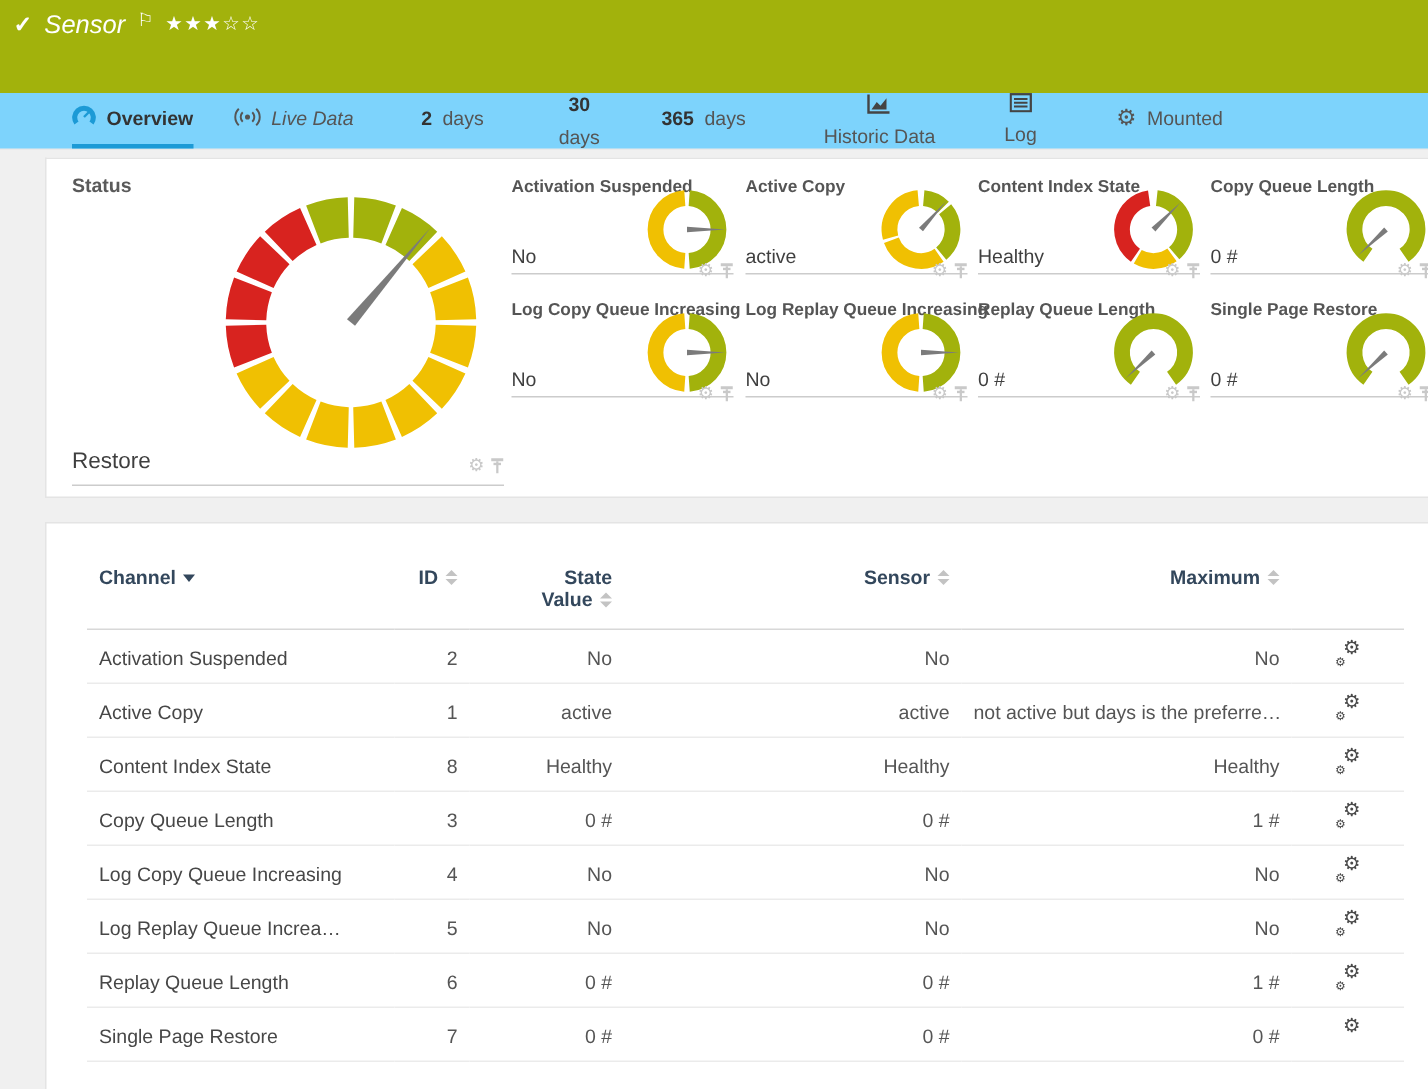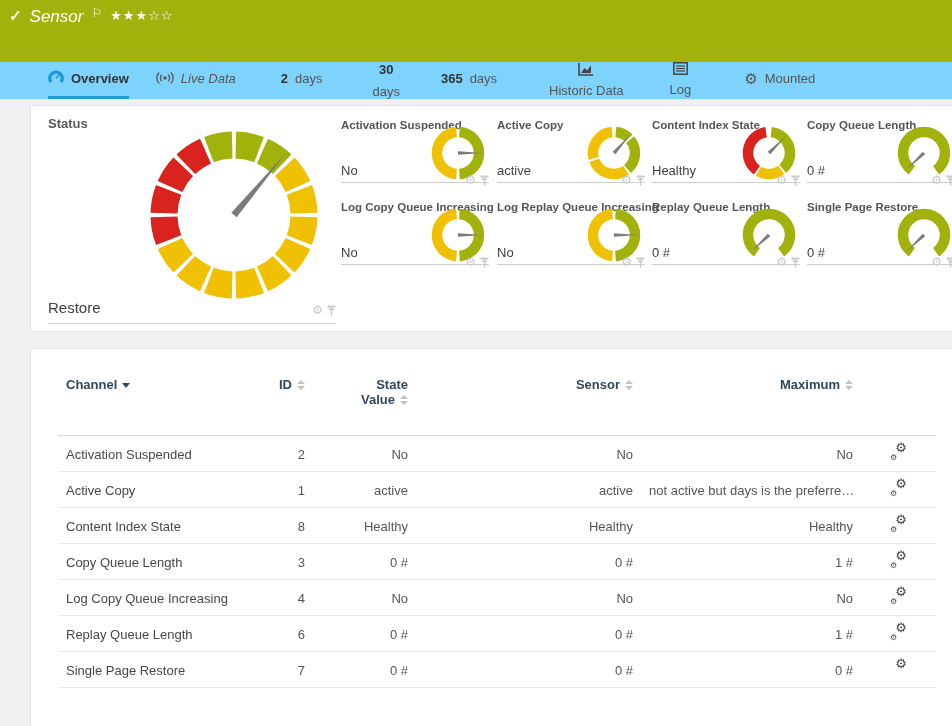--- a/index.html
+++ b/index.html
@@ -42,21 +42,21 @@
   .tile-value { position:absolute; left:0; bottom:4px; font-size:13px; color:#3f3f3f; }
   .mini-icons { display:flex; gap:4px; align-items:flex-end; color:#c9c9c9; }
   .tile .mini-icons { position:absolute; right:0; bottom:-4px; }
   .mini-gear { font-size:12px; line-height:1; color:#c9c9c9; }
   
   #panel-table { margin:16px 0 0 30px; width:922px; height:380px; background:#fff;
                  border:1px solid #e4e4e4; border-right:none; overflow:hidden;
                  padding:14px 0 0 27px; }
   table { border-collapse:collapse; width:878px; font-size:13px; table-layout:fixed; }
   th { color:#33475c; font-weight:bold; text-align:right; vertical-align:top;
-       padding:14px 8px 28px; border-bottom:1px solid #d8d8d8; cursor:pointer;margin-left:19px; }
+       padding:14px 8px 12px; border-bottom:1px solid #d8d8d8; cursor:pointer;margin-left:19px; }
   th.col-channel { text-align:left; }
   td { color:#555; text-align:right; padding:9px 8px 8px; border-bottom:1px solid #ebebeb;
        white-space:nowrap; overflow:hidden; }
   td.col-channel { text-align:left; color:#474747; }
   td.col-gear { text-align:center; }
   .sort-icon { display:inline-block; vertical-align:middle; margin-left:5px; position:relative; top:-1px; }
   .sort-icon i { display:block; width:0; height:0; border-left:4px solid transparent; border-right:4px solid transparent; }
   .sort-icon .up { border-bottom:4px solid #c3c3c3; margin-bottom:2px; }
   .sort-icon .down { border-top:4px solid #c3c3c3; }
   .sorted-arrow { display:inline-block; width:0; height:0; border-left:4px solid transparent;
@@ -370,20 +370,28 @@
         </tr>
         <tr>
           <td class="col-channel">Log Copy Queue Increasing</td>
           <td class="col-id">4</td>
           <td class="col-last">No</td>
           <td class="col-min">No</td>
           <td class="col-max">No</td>
           <td class="col-gear"><span class="wrench-icon"><span class="g1">⚙</span><span class="g2">⚙</span></span></td>
         </tr>
         <tr>
+          <td class="col-channel">Log Replay Queue Increa…</td>
+          <td class="col-id">5</td>
+          <td class="col-last">No</td>
+          <td class="col-min">No</td>
+          <td class="col-max">No</td>
+          <td class="col-gear"><span class="wrench-icon"><span class="g1">⚙</span><span class="g2">⚙</span></span></td>
+        </tr>
+        <tr>
           <td class="col-channel">Replay Queue Length</td>
           <td class="col-id">6</td>
           <td class="col-last">0 #</td>
           <td class="col-min">0 #</td>
           <td class="col-max">1 #</td>
           <td class="col-gear"><span class="wrench-icon"><span class="g1">⚙</span><span class="g2">⚙</span></span></td>
         </tr>
         <tr>
           <td class="col-channel">Single Page Restore</td>
           <td class="col-id">7</td>

